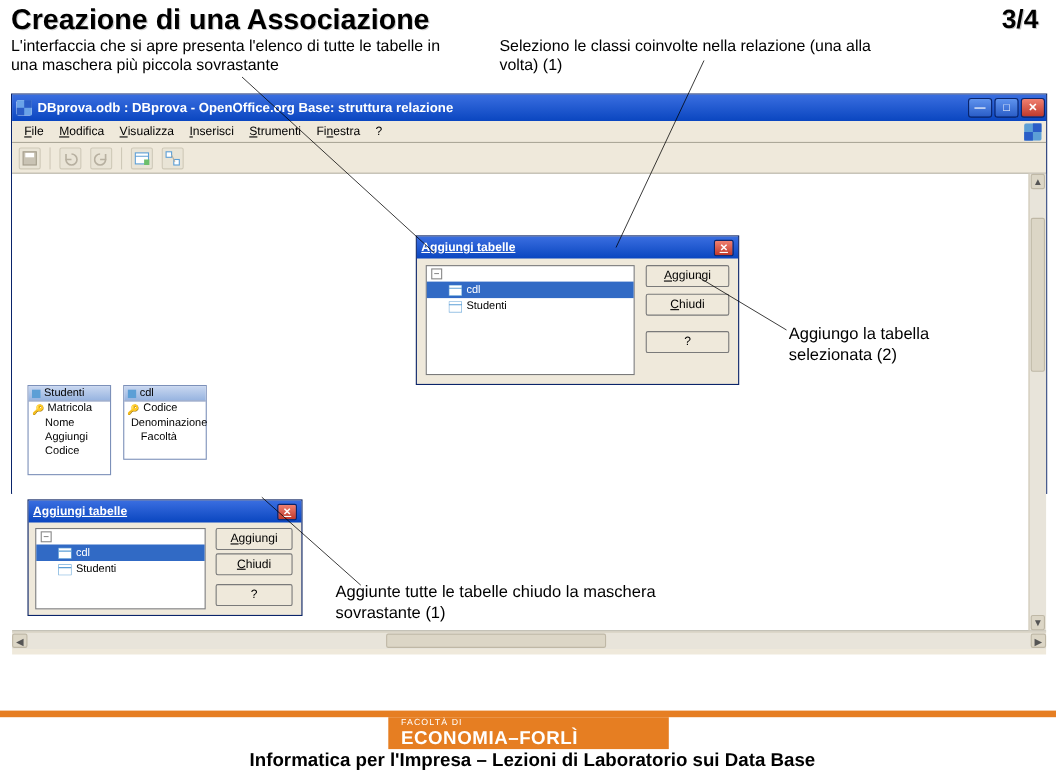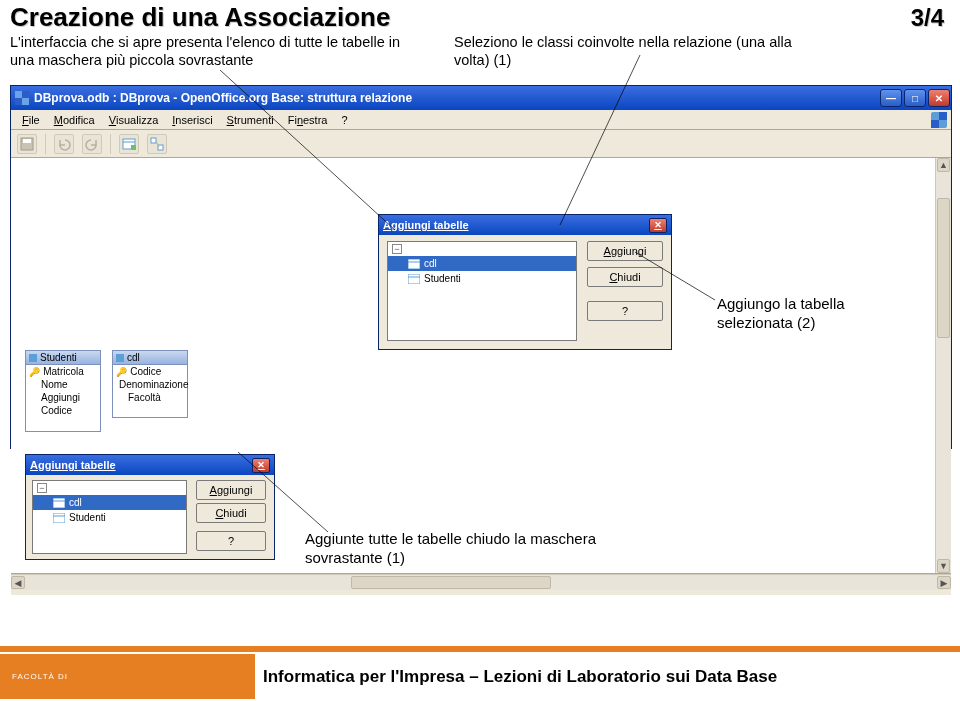--- a/index.html
+++ b/index.html
@@ -50,21 +50,21 @@
   .listpane .lirow.sel { background:#316ac5; color:#fff; }
   .ticon { width:12px; height:10px; display:inline-flex; }
   .dbtn { height:20px; background:#efe9db; border:1px solid #7a7a7a; border-radius:2px; font-size:11px; text-align:center; padding:0 4px; display:flex; align-items:center; justify-content:center; cursor:default;}
   .dbtn u { text-decoration: underline; }
   .treehandle { width:10px; height:10px; border:1px solid #888; background:#fff; display:inline-flex; align-items:center; justify-content:center; font-size:9px; color:#555; line-height:1; }
 
   
   .annot { position:absolute; font-size:15px; color:#000; line-height:1.25; }
 
   
-  .footer-band { position:absolute; left:0; bottom:0; width:100%; height:55px; border-top: 6px solid #e67e22; background:#fff; display:flex; align-items:center; }
+  .footer-band { position:absolute; left:0; bottom:0; width:100%; height:55px; border-top: 6px solid #e67e22; background:#fff; display:flex; align-items:center;flex-direction:column; }
   .footer-brand { width:255px; height:45px; background:#e67e22; display:flex; flex-direction:column; justify-content:center; padding-left:12px; color:#fff; }
   .footer-brand .f1{ font-size:8px; letter-spacing:1px; }
   .footer-brand .f2{ font-size:17px; font-weight:bold; letter-spacing:0.5px; }
   .footer-text { font-size:17px; font-weight:bold; color:#000; padding-left:8px; }
 </style>
 </head>
 <body>
 
 <div class="slide-title">Creazione di una Associazione</div>
 <div class="top-caption-row">
@@ -278,15 +278,16 @@
 <svg style="position:absolute; left:0; top:0; width:960px; height:640px; pointer-events:none">
   <line x1="220" y1="70" x2="395" y2="230" stroke="#000" stroke-width="0.7"></line>
   <line x1="640" y1="55" x2="560" y2="225" stroke="#000" stroke-width="0.7"></line>
   <line x1="715" y1="300" x2="635" y2="252" stroke="#000" stroke-width="0.7"></line>
   <line x1="328" y1="532" x2="238" y2="452" stroke="#000" stroke-width="0.7"></line>
 </svg>
 
 <div class="footer-band">
   <div class="footer-brand">
     <span class="f1">FACOLTÀ DI</span>
+    <span class="f2">ECONOMIA–FORLÌ</span>
   </div>
   <div class="footer-text">Informatica per l'Impresa – Lezioni di Laboratorio sui Data Base</div>
 </div>
 
 </body></html>

